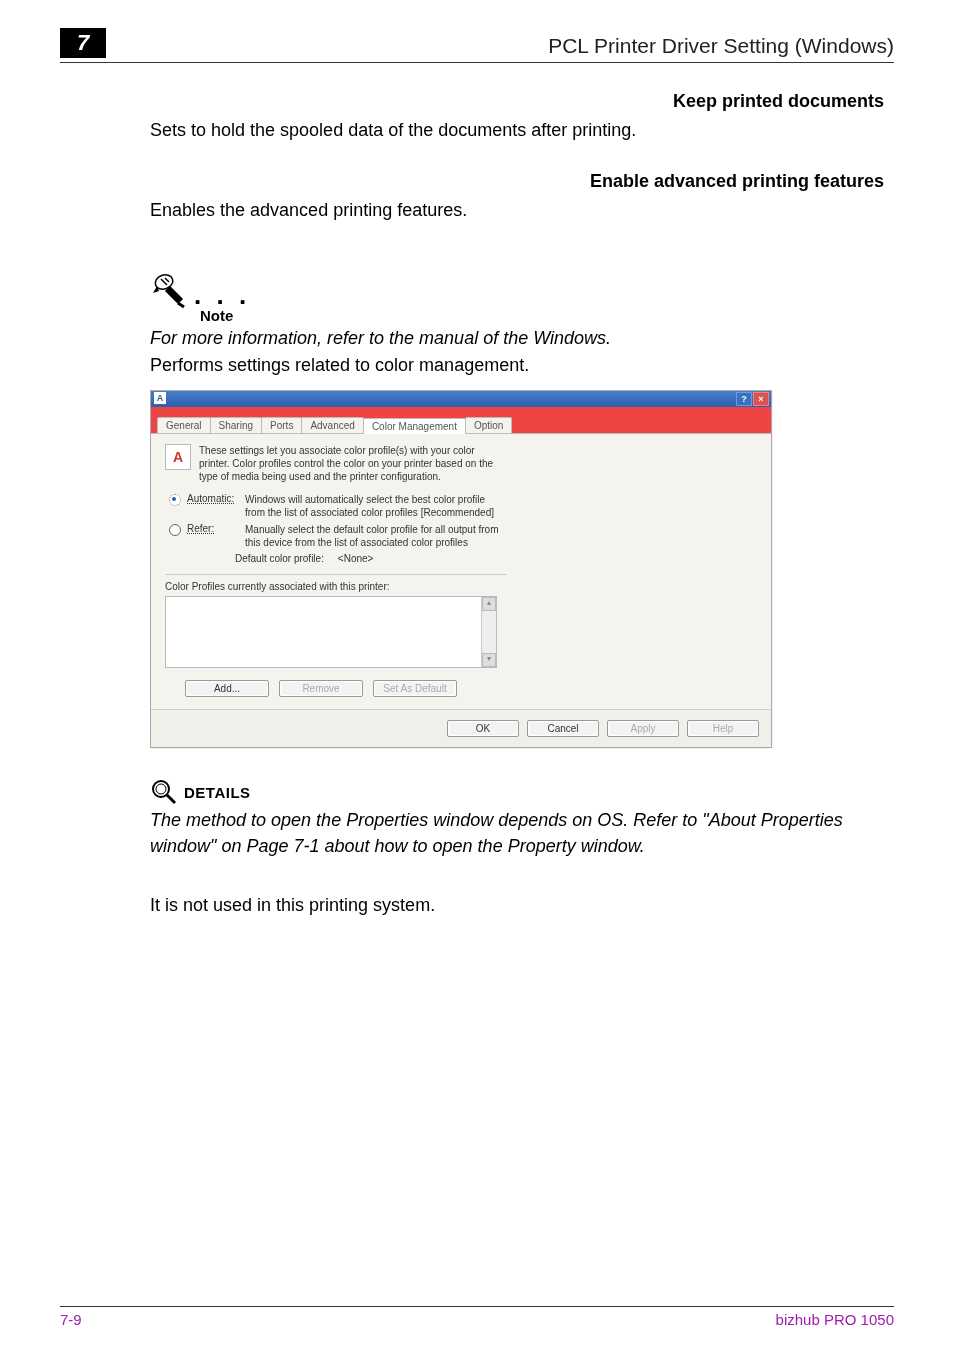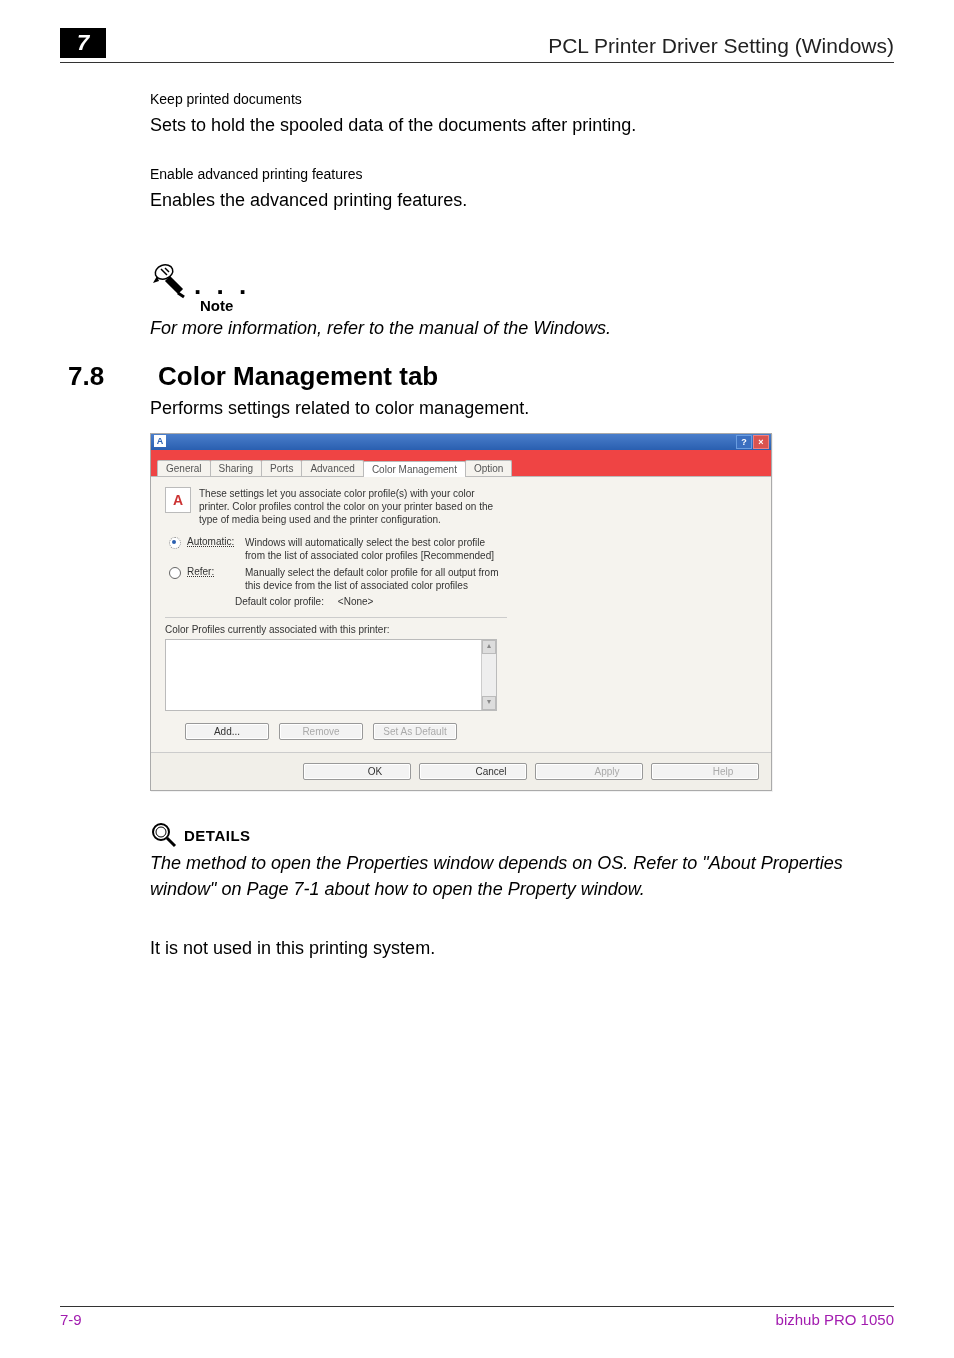--- a/index.html
+++ b/index.html
@@ -45,22 +45,23 @@
   }
   
   .content {
     padding-left: 90px;
     padding-right: 10px;
   }
   .block {
     margin-top: 28px;
   }
   .bold-head {
-    font-weight: normal;
-    font-size: 14px;
+    font-weight: bold;
+    font-size: 18px;
+    text-align: right;
   }
   .body-text {
     font-size: 18px;
     margin-top: 6px;
     line-height: 1.4;
   }
   
   .note-wrap {
     margin-top: 50px;
   }
@@ -210,21 +211,21 @@
   .win-btn {
     border:1px solid #999; background:#f3f3f3; padding:2px 0;
     width:82px; text-align:center; border-radius:2px;
     box-shadow: inset 0 0 0 1px #fff;
   }
   .win-btn.disabled { color:#aaa; }
   .bottom-btns {
     display:flex; justify-content:flex-end; gap:8px;
     padding:10px 12px; border-top:1px solid #ccc; background:#f1efe9;
   }
-  .bottom-btns .win-btn{ width:70px;padding-left:36px;}
+  .bottom-btns .win-btn{ width:70px;}
   
   .details-wrap {
     padding-left: 90px;
     margin-top: 30px;
   }
   .details-head {
     display:flex; align-items: center; gap:6px;
   }
   .details-label {
     font-weight: bold;
@@ -291,24 +292,20 @@
             </g>
           </svg>
         </span>
         <span class="dots">. . .</span>
       </div>
       <div class="note-label">Note</div>
       <div class="note-text">For more information, refer to the manual of the Windows.</div>
     </div>
   </div>
 
-  <div class="section-row">
-    <div class="section-num">7.8</div>
-    <div class="section-title">Color Management tab</div>
-  </div>
   <div class="section-sub">Performs settings related to color management.</div>
 
   <div class="shot-wrap">
     <div class="shot">
       <div class="shot-titlebar">
         <div class="a-icon">A</div>
         <div class="tb-btns">
           <div class="tb-btn tb-help">?</div>
           <div class="tb-btn tb-close">×</div>
         </div>

